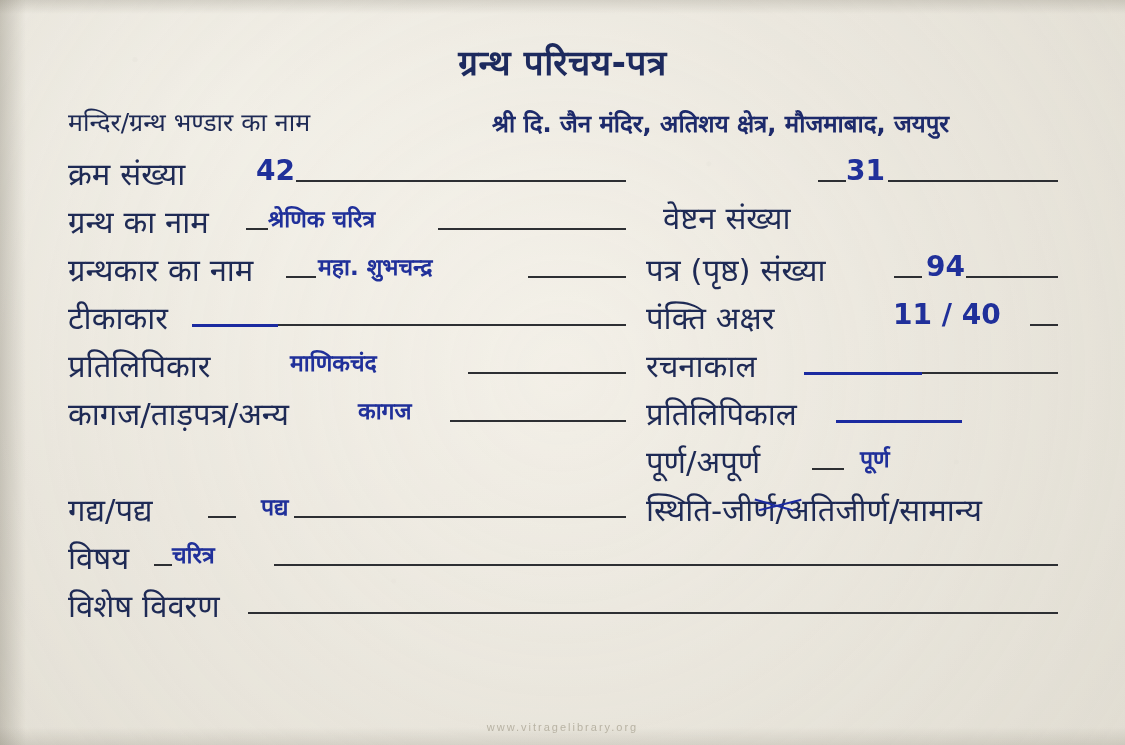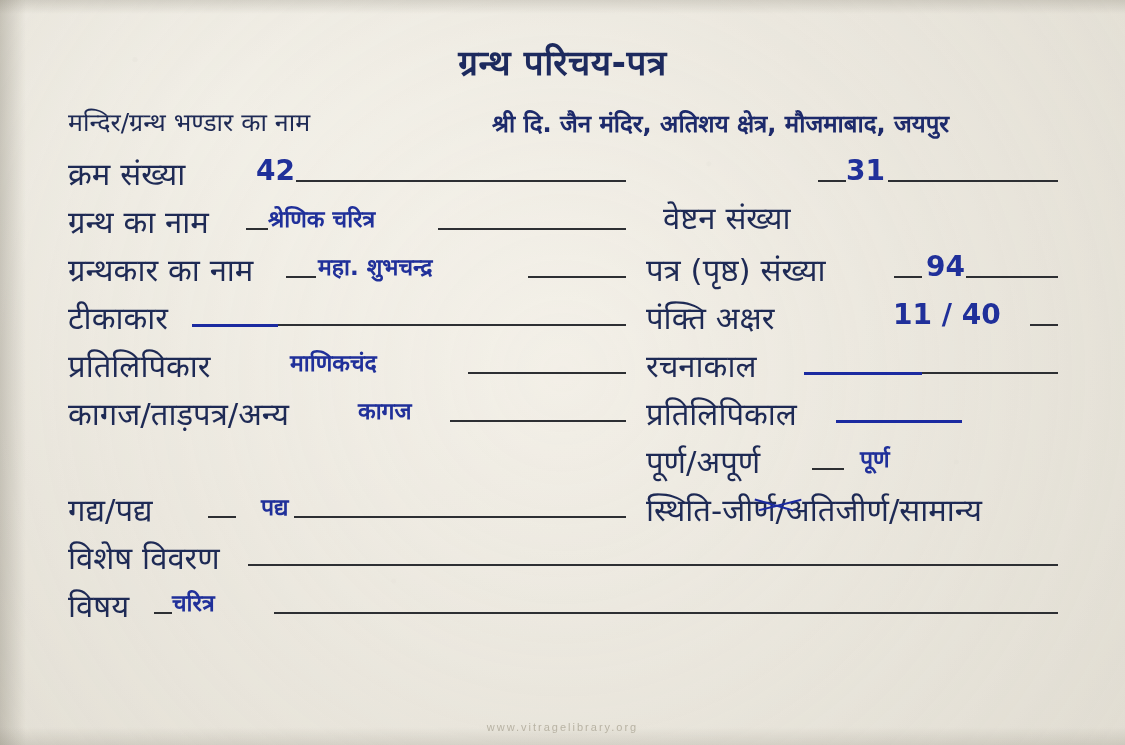--- a/index.html
+++ b/index.html
@@ -277,27 +277,27 @@
         <div class="rule" style="left:226px; width:332px;"></div>
       </div>
       <div class="half right">
         <span class="label" style="left:0;">स्थिति-जीर्ण/अतिजीर्ण/सामान्य</span>
         <div class="strike" style="left:112px;"></div>
         <div class="strike2" style="left:108px;"></div>
       </div>
     </div>
 
     <div class="fullrow">
-      <span class="label" style="left:0;">विशेष विवरण</span>
-      <div class="rule" style="left:180px; width:810px;"></div>
-    </div>
-
-    <div class="fullrow">
       <span class="label" style="left:0;">विषय</span>
       <span class="value" style="left:104px;">चरित्र</span>
       <div class="rule" style="left:86px; width:18px;"></div>
       <div class="rule" style="left:206px; width:784px;"></div>
     </div>
 
+    <div class="fullrow">
+      <span class="label" style="left:0;">विशेष विवरण</span>
+      <div class="rule" style="left:180px; width:810px;"></div>
+    </div>
+
   </div>
 
   <div class="watermark">www.vitragelibrary.org</div>
 </div>
 
 </body></html>

